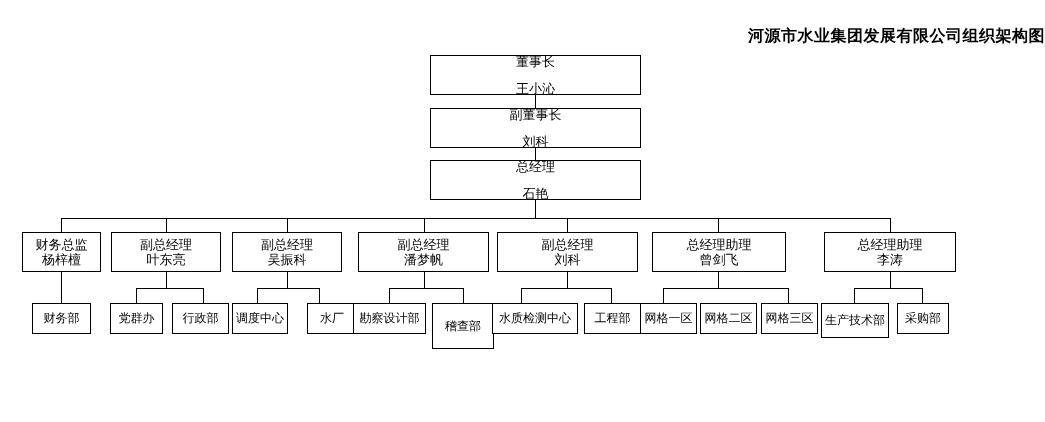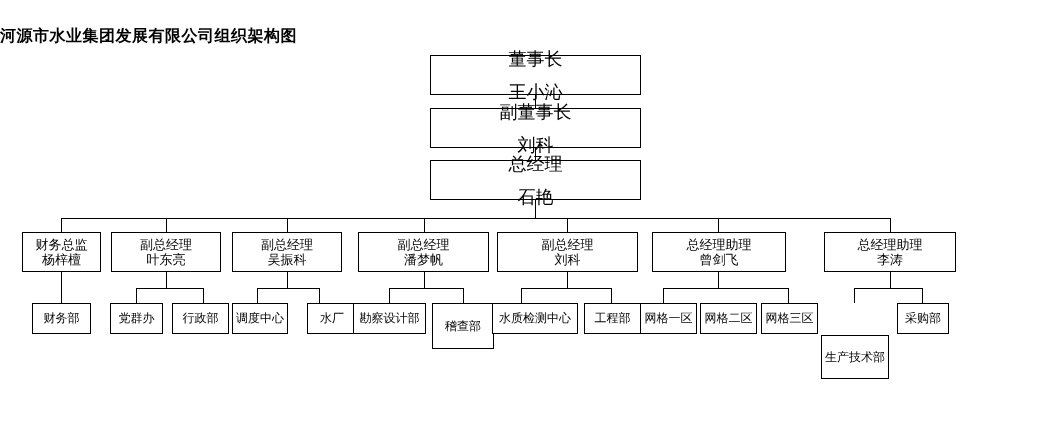--- a/index.html
+++ b/index.html
@@ -13,21 +13,21 @@
     height: 422px;
     background: #ffffff;
     font-family: "DejaVu Sans", "Liberation Sans", sans-serif;
     overflow: hidden;
   }
   .title {
     position: absolute;
     left: 0;
     top: 26px;
     width: 1045px;
-    text-align: left;
+    text-align: right;
     font-size: 16px;
     font-weight: bold;
     color: #000000;
     letter-spacing: 0.5px;
     white-space: nowrap;
   }
   .node {
     position: absolute;
     box-sizing: border-box;
     border: 1px solid #000000;
@@ -38,21 +38,21 @@
     align-items: center;
     justify-content: center;
     text-align: center;
     line-height: 1.18;
     z-index: 2;
   }
   .node .ln {
     display: block;
     white-space: nowrap;
   }
-  .node.top { font-size: 18px; gap: 12px; }
+  .node.top { font-size: 13px; gap: 12px; }
   .node.mgr { font-size: 13px; }
   .node.dept {
     font-size: 12px;
     justify-content: center;
   }
   .line {
     position: absolute;
     background: #000000;
     z-index: 1;
   }
@@ -205,21 +205,21 @@
   </div>
 
   <div class="node dept" style="left:700px; top:303px; width:57px; height:31px;">
     <span class="ln">网格二区</span>
   </div>
 
   <div class="node dept" style="left:761px; top:303px; width:57px; height:31px;">
     <span class="ln">网格三区</span>
   </div>
 
-  <div class="node dept" style="left:821px; top:303px; width:68px; height:44px;margin-top:32px;">
+  <div class="node dept" style="left:821px; top:303px; width:68px; height:35px;">
     <span class="ln">生产技术部</span>
   </div>
 
   <div class="node dept" style="left:897px; top:303px; width:52px; height:31px;">
     <span class="ln">采购部</span>
   </div>
 
 </div>
 
 </body></html>

